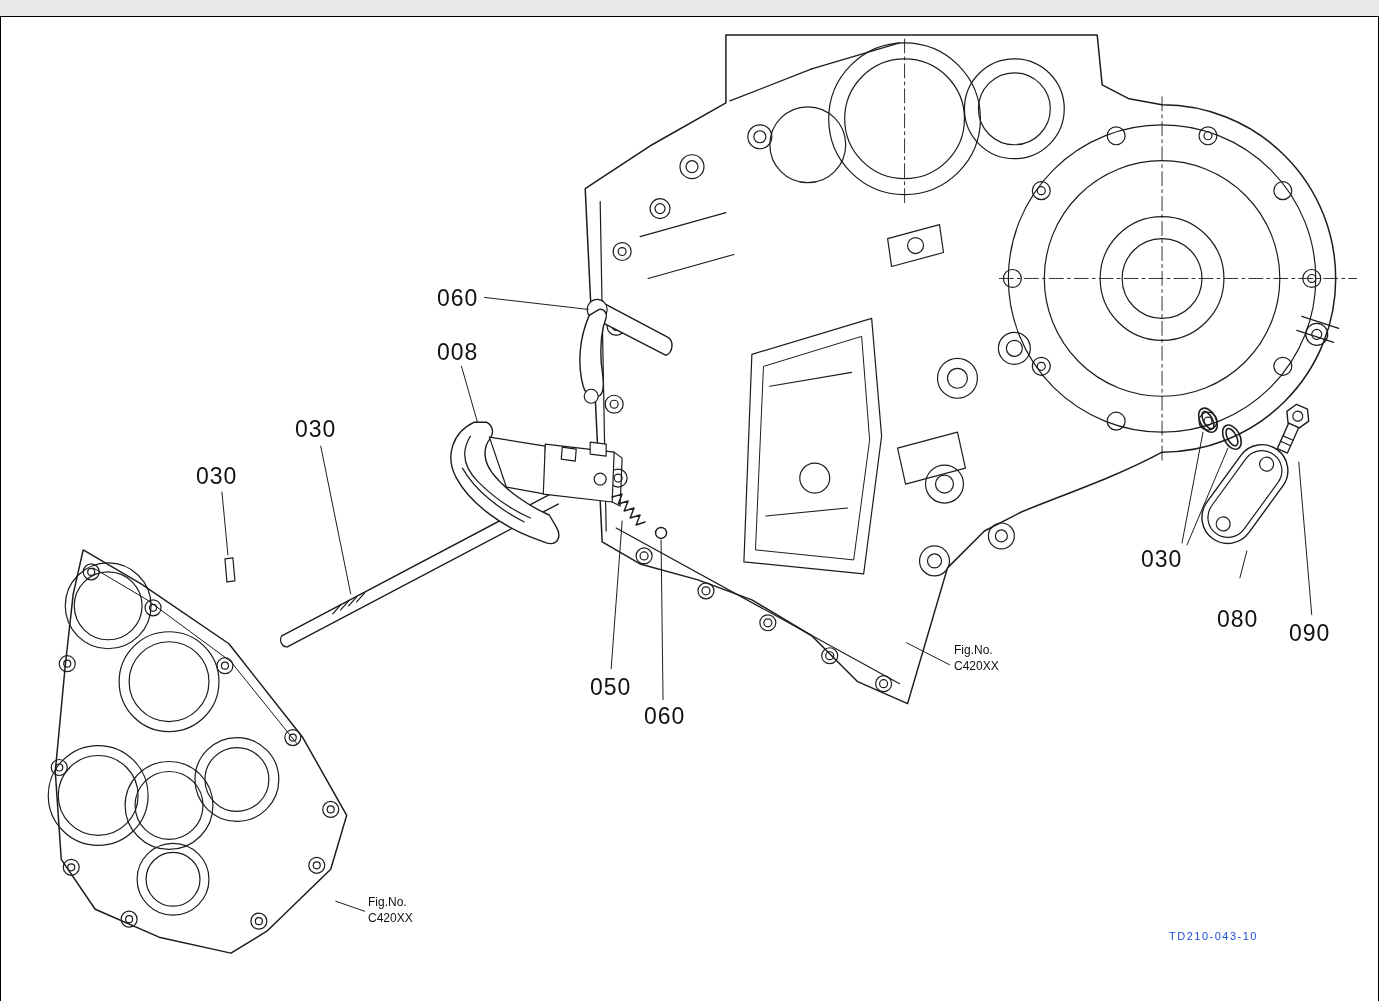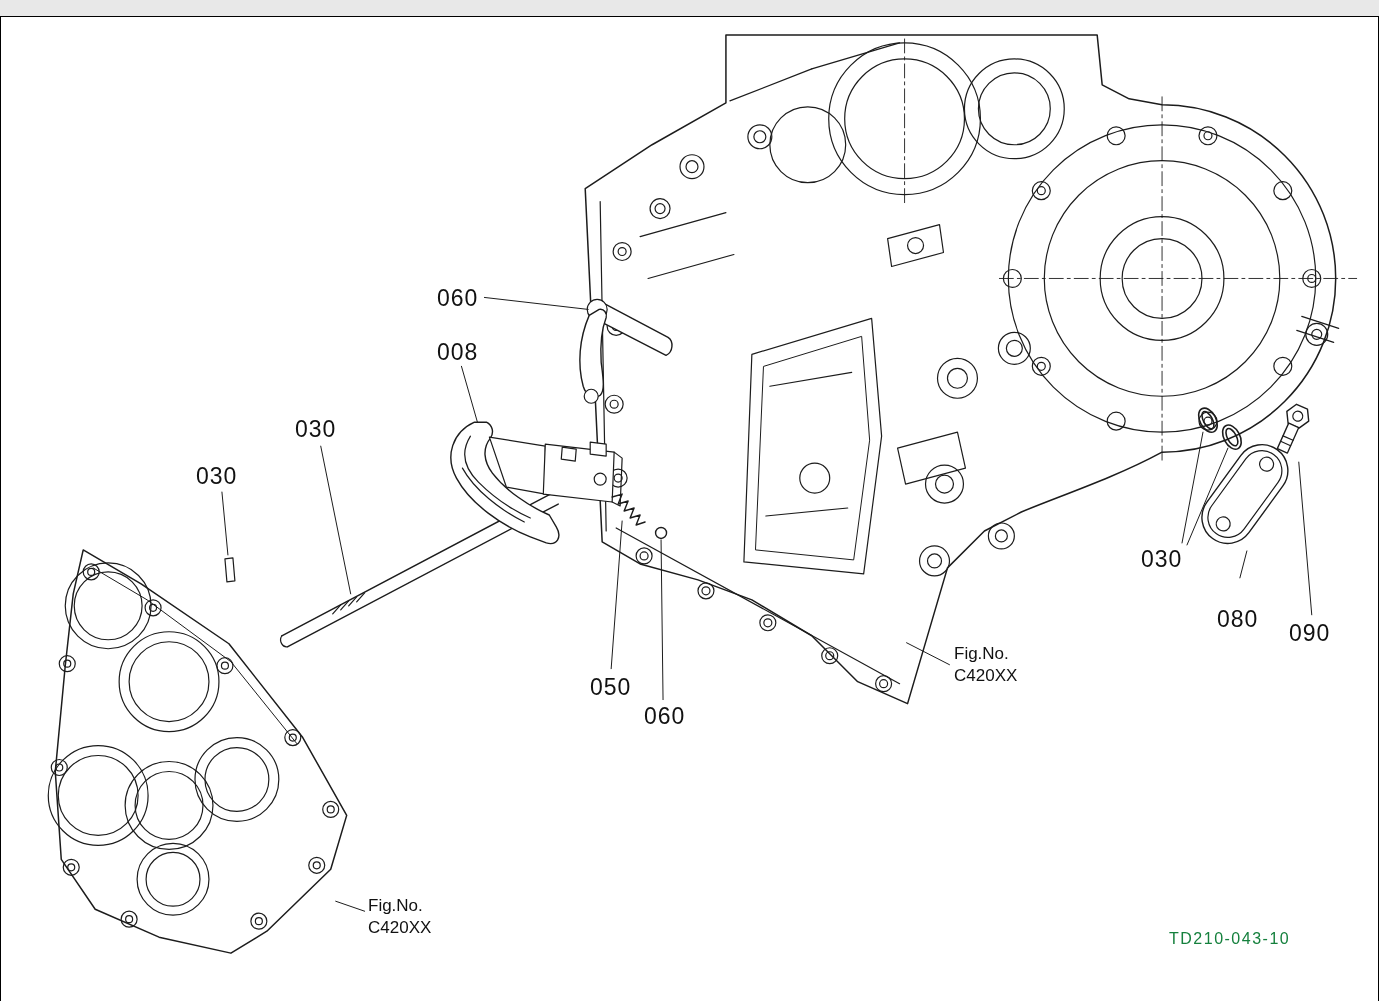--- a/index.html
+++ b/index.html
@@ -19,31 +19,31 @@
     position:absolute;
     font-size:23px;
     letter-spacing:1px;
     font-weight:500;
     color:#111;
     white-space:nowrap;
     user-select:none;
   }
   .fignote{
     position:absolute;
-    font-size:17px;
+    font-size:12px;
     line-height:1.3;
     font-weight:500;
     color:#111;
     white-space:nowrap;
   }
   .drawno{
     position:absolute;
-    font-size:16px;
+    font-size:11px;
     letter-spacing:1.5px;
-    color:#15803d;
+    color:#1d4ed8;
     white-space:nowrap;
   }
 </style>
 </head>
 <body>
 
 <div id="stage">
 
   <svg class="art" viewBox="0 0 1379 1001" fill="none" stroke="#1c1c1c" stroke-width="1.2" stroke-linejoin="round" stroke-linecap="round">
 

